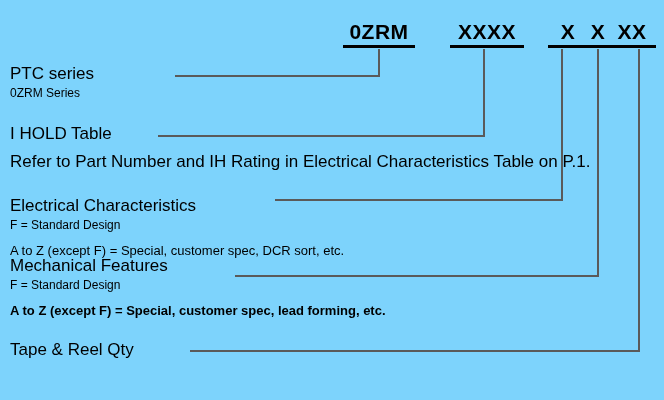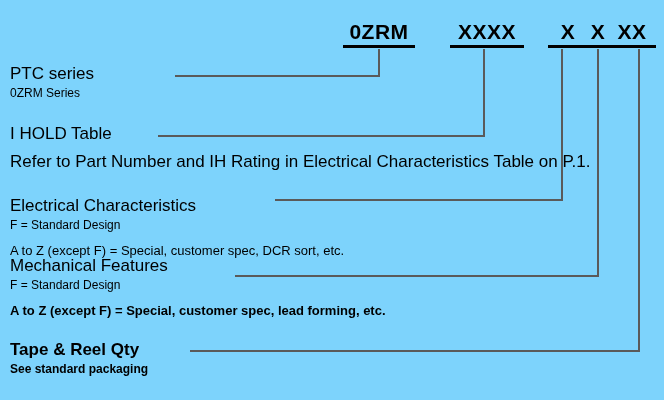--- a/index.html
+++ b/index.html
@@ -144,18 +144,17 @@
     <div class="block-sub">F = Standard Design</div>
     <div class="block-note" style="margin-top:6px;">A to Z (except F) = Special, customer spec, DCR sort, etc.</div>
   </div>
 
   <div class="block" style="top:256px;">
     <div class="block-title">Mechanical Features</div>
     <div class="block-sub">F = Standard Design</div>
     <div class="block-note" style="margin-top:6px;font-weight:bold;">A to Z (except F) = Special, customer spec, lead forming, etc.</div>
   </div>
 
-  <div class="block" style="top:340px;font-weight:bold;">
+  <div class="block" style="top:340px;">
     <div class="block-title">Tape &amp; Reel Qty</div>
-    <div class="block-sub">See standard packaging</div>
   </div>
 
 </div>
 
 </body></html>

